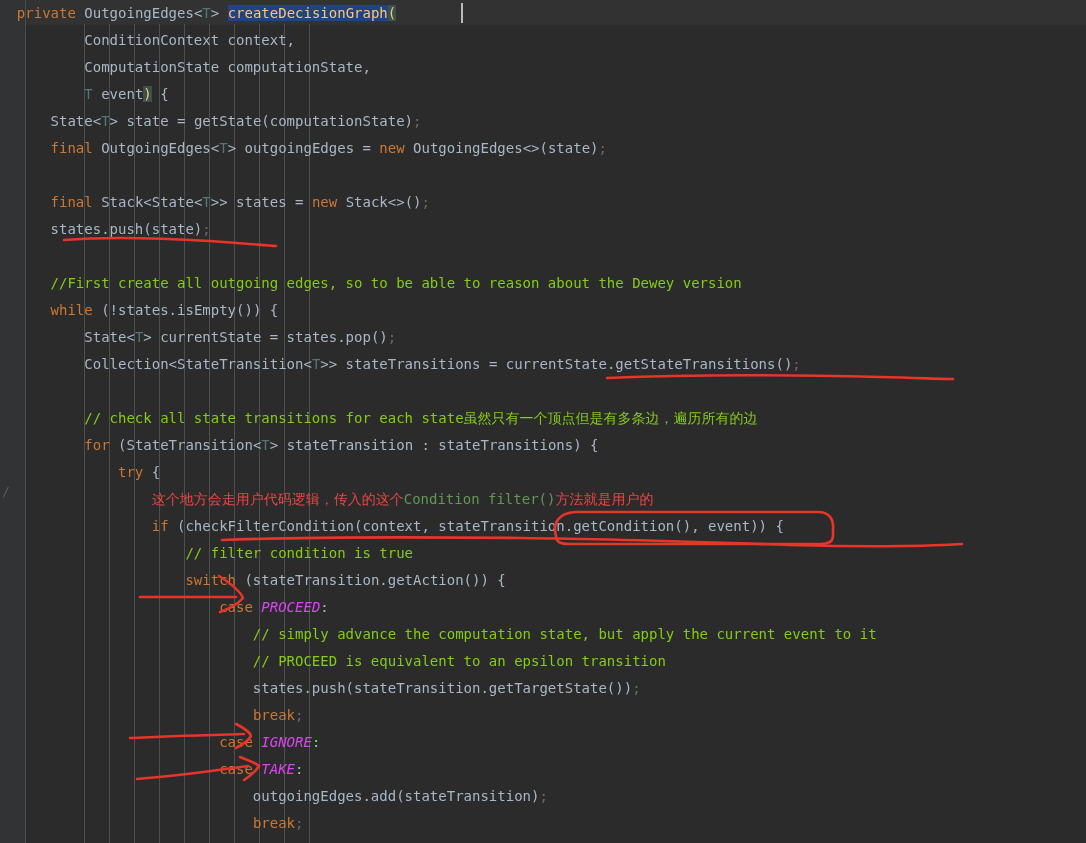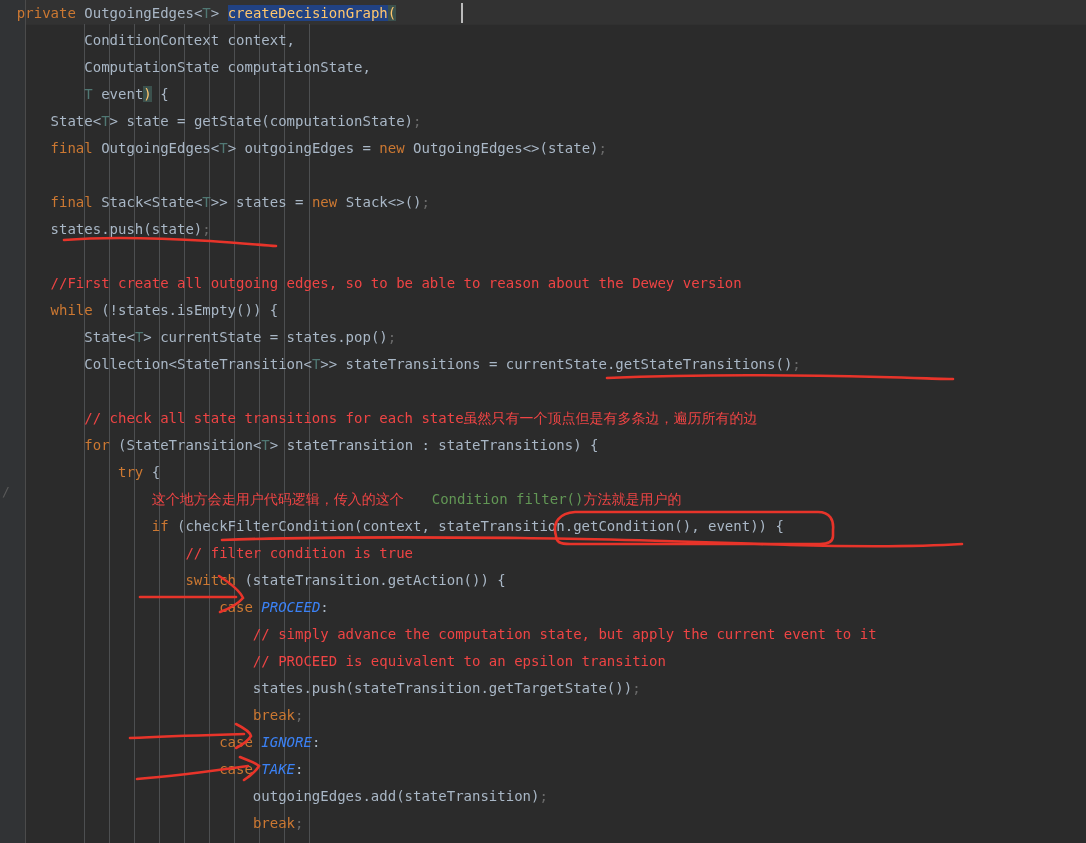--- a/index.html
+++ b/index.html
@@ -82,28 +82,28 @@
     left: 0;
     width: 1086px;
     height: 27px;
     white-space: pre;
   }
 
   
   .kw   { color: #cc7832; }
   .typ  { color: #a9b7c6; }
   .gen  { color: #507874; }
-  .cmt  { color: #ef4444; }
+  .cmt  { color: #84cc16; }
   .cn   { color: #ef4444; }
   .pun  { color: #a9b7c6; }
   .semi { color: #6a6a6a; }
-  .cst  { color: #3b82f6; font-style: italic; text-align: right; }
+  .cst  { color: #d946ef; font-style: italic; text-align: right; }
   .sel  { background: #214283; color: #ffc66d; }
   .parenmatch { background: #3b514d; color: #ffc66d; }
-  .cmtgreen { color: #629755; margin-left: 28px; }
+  .cmtgreen { color: #629755; }
 
   
   .caret {
     position: absolute;
     width: 2px;
     height: 20px;
     background: #bbbbbb;
   }
 
   

